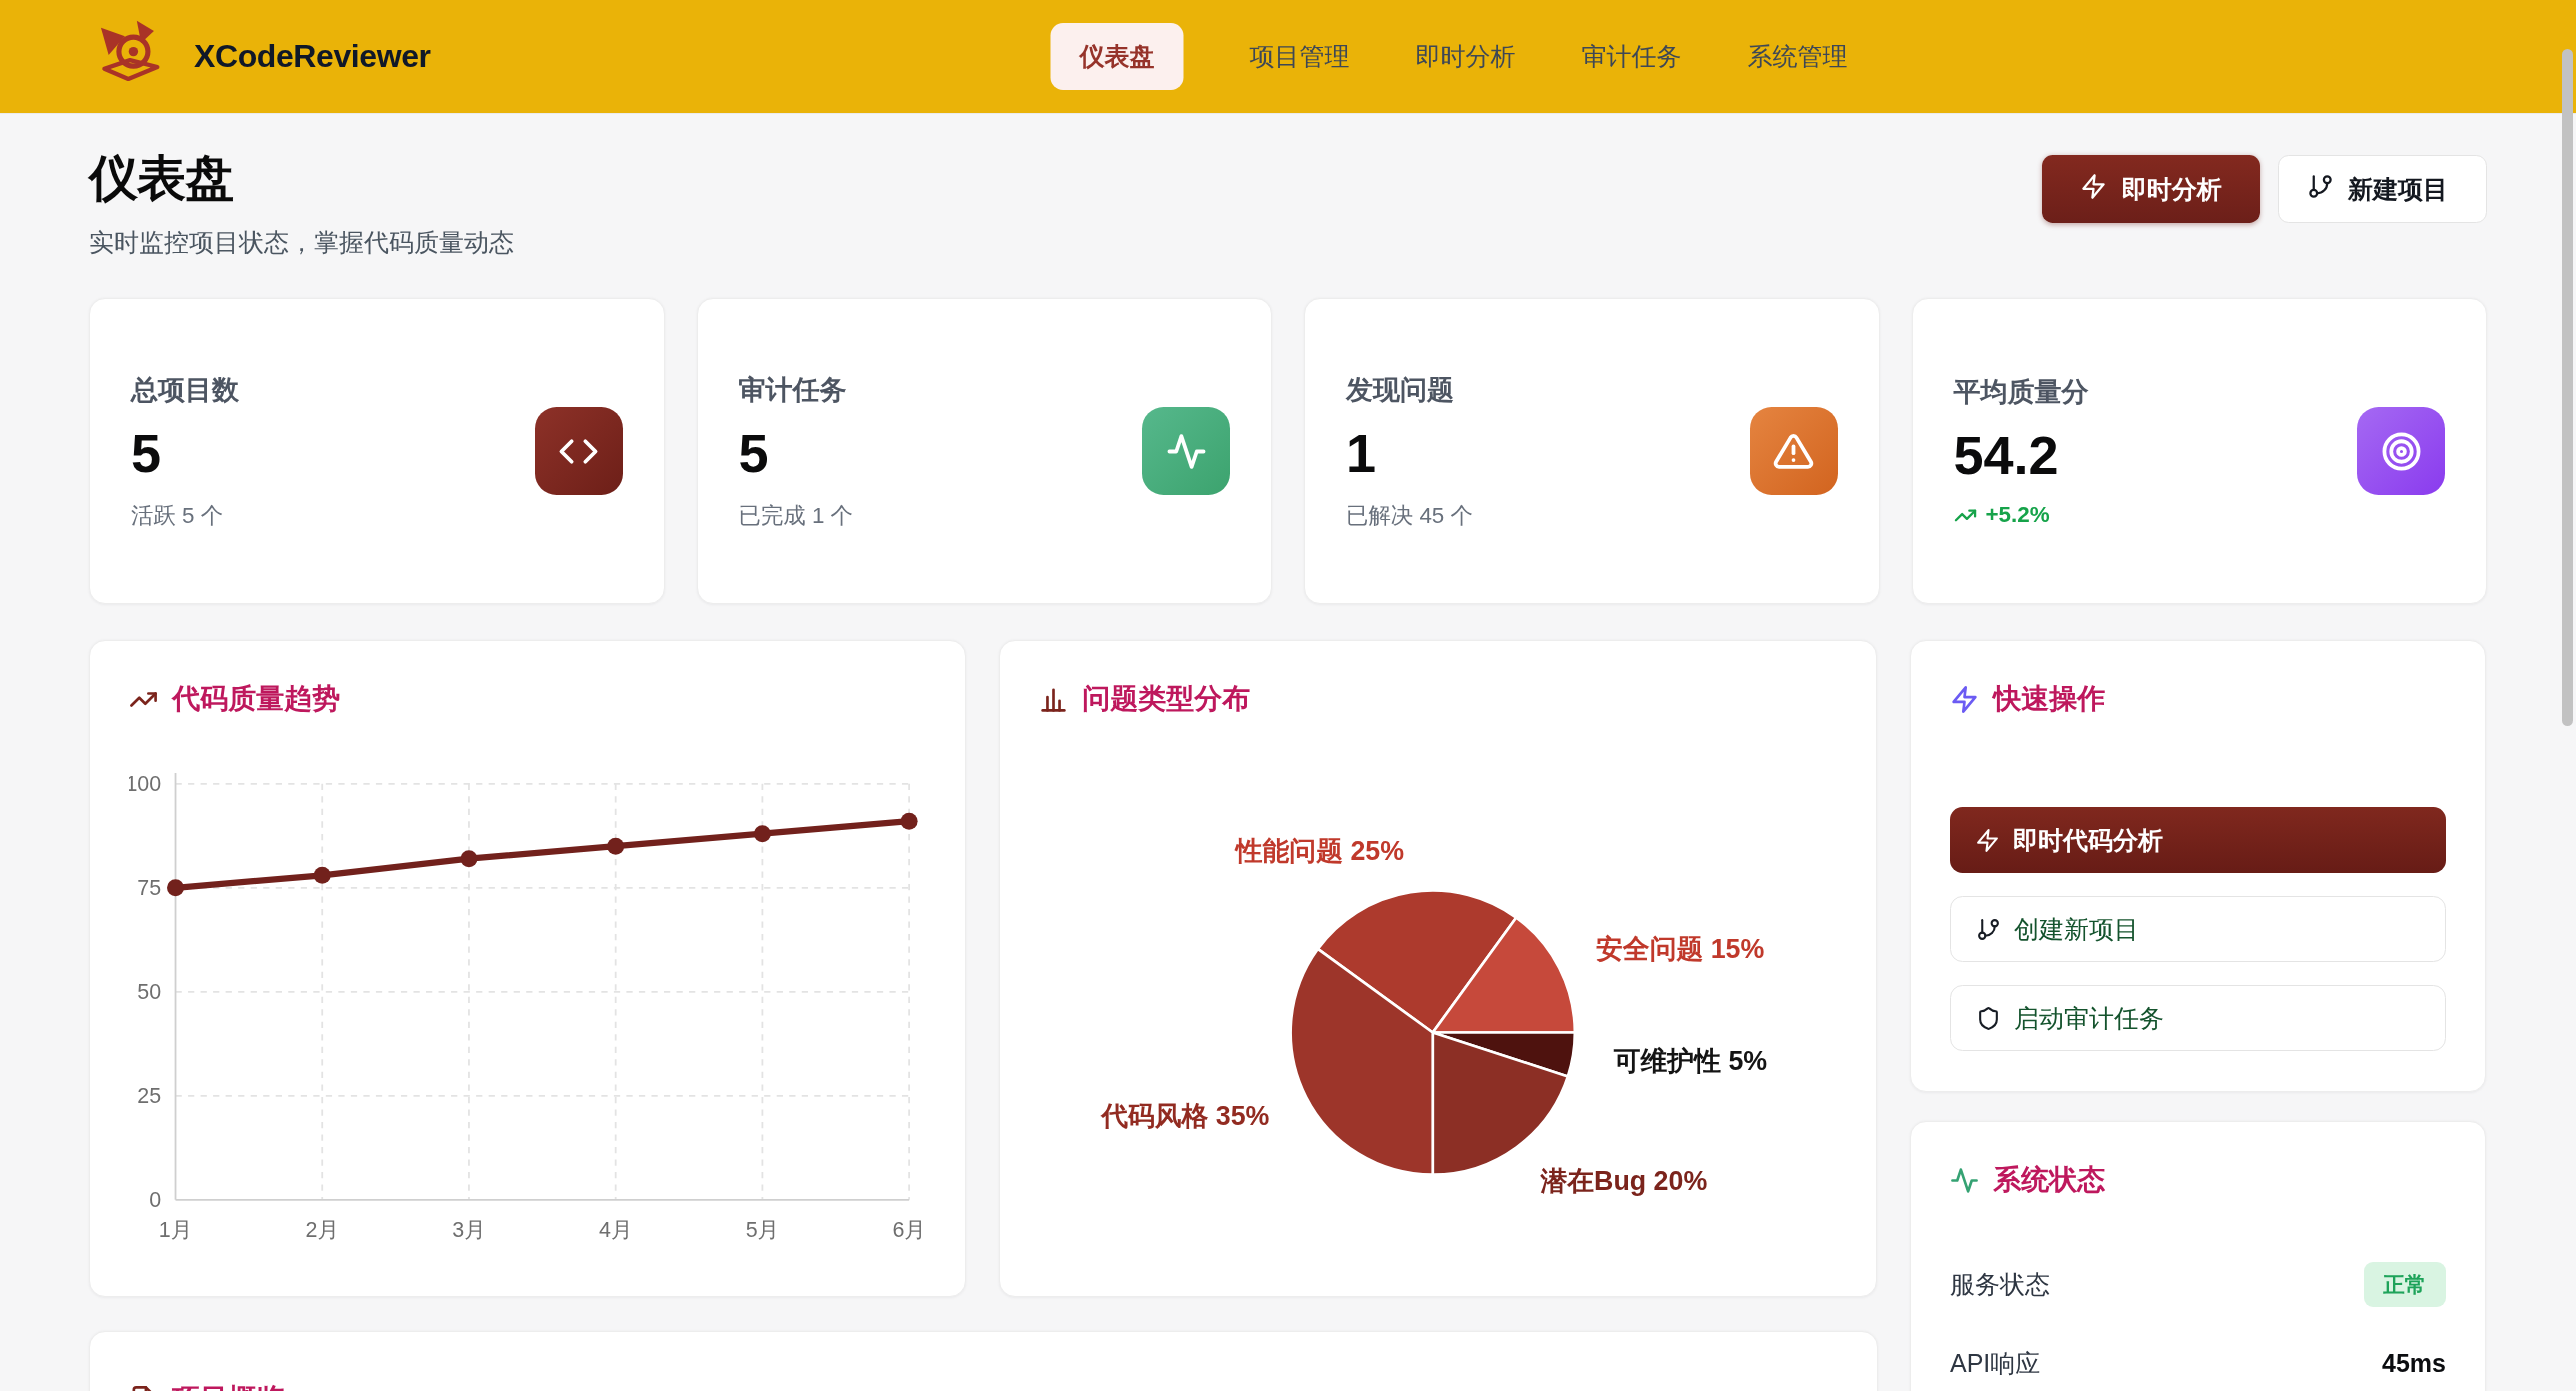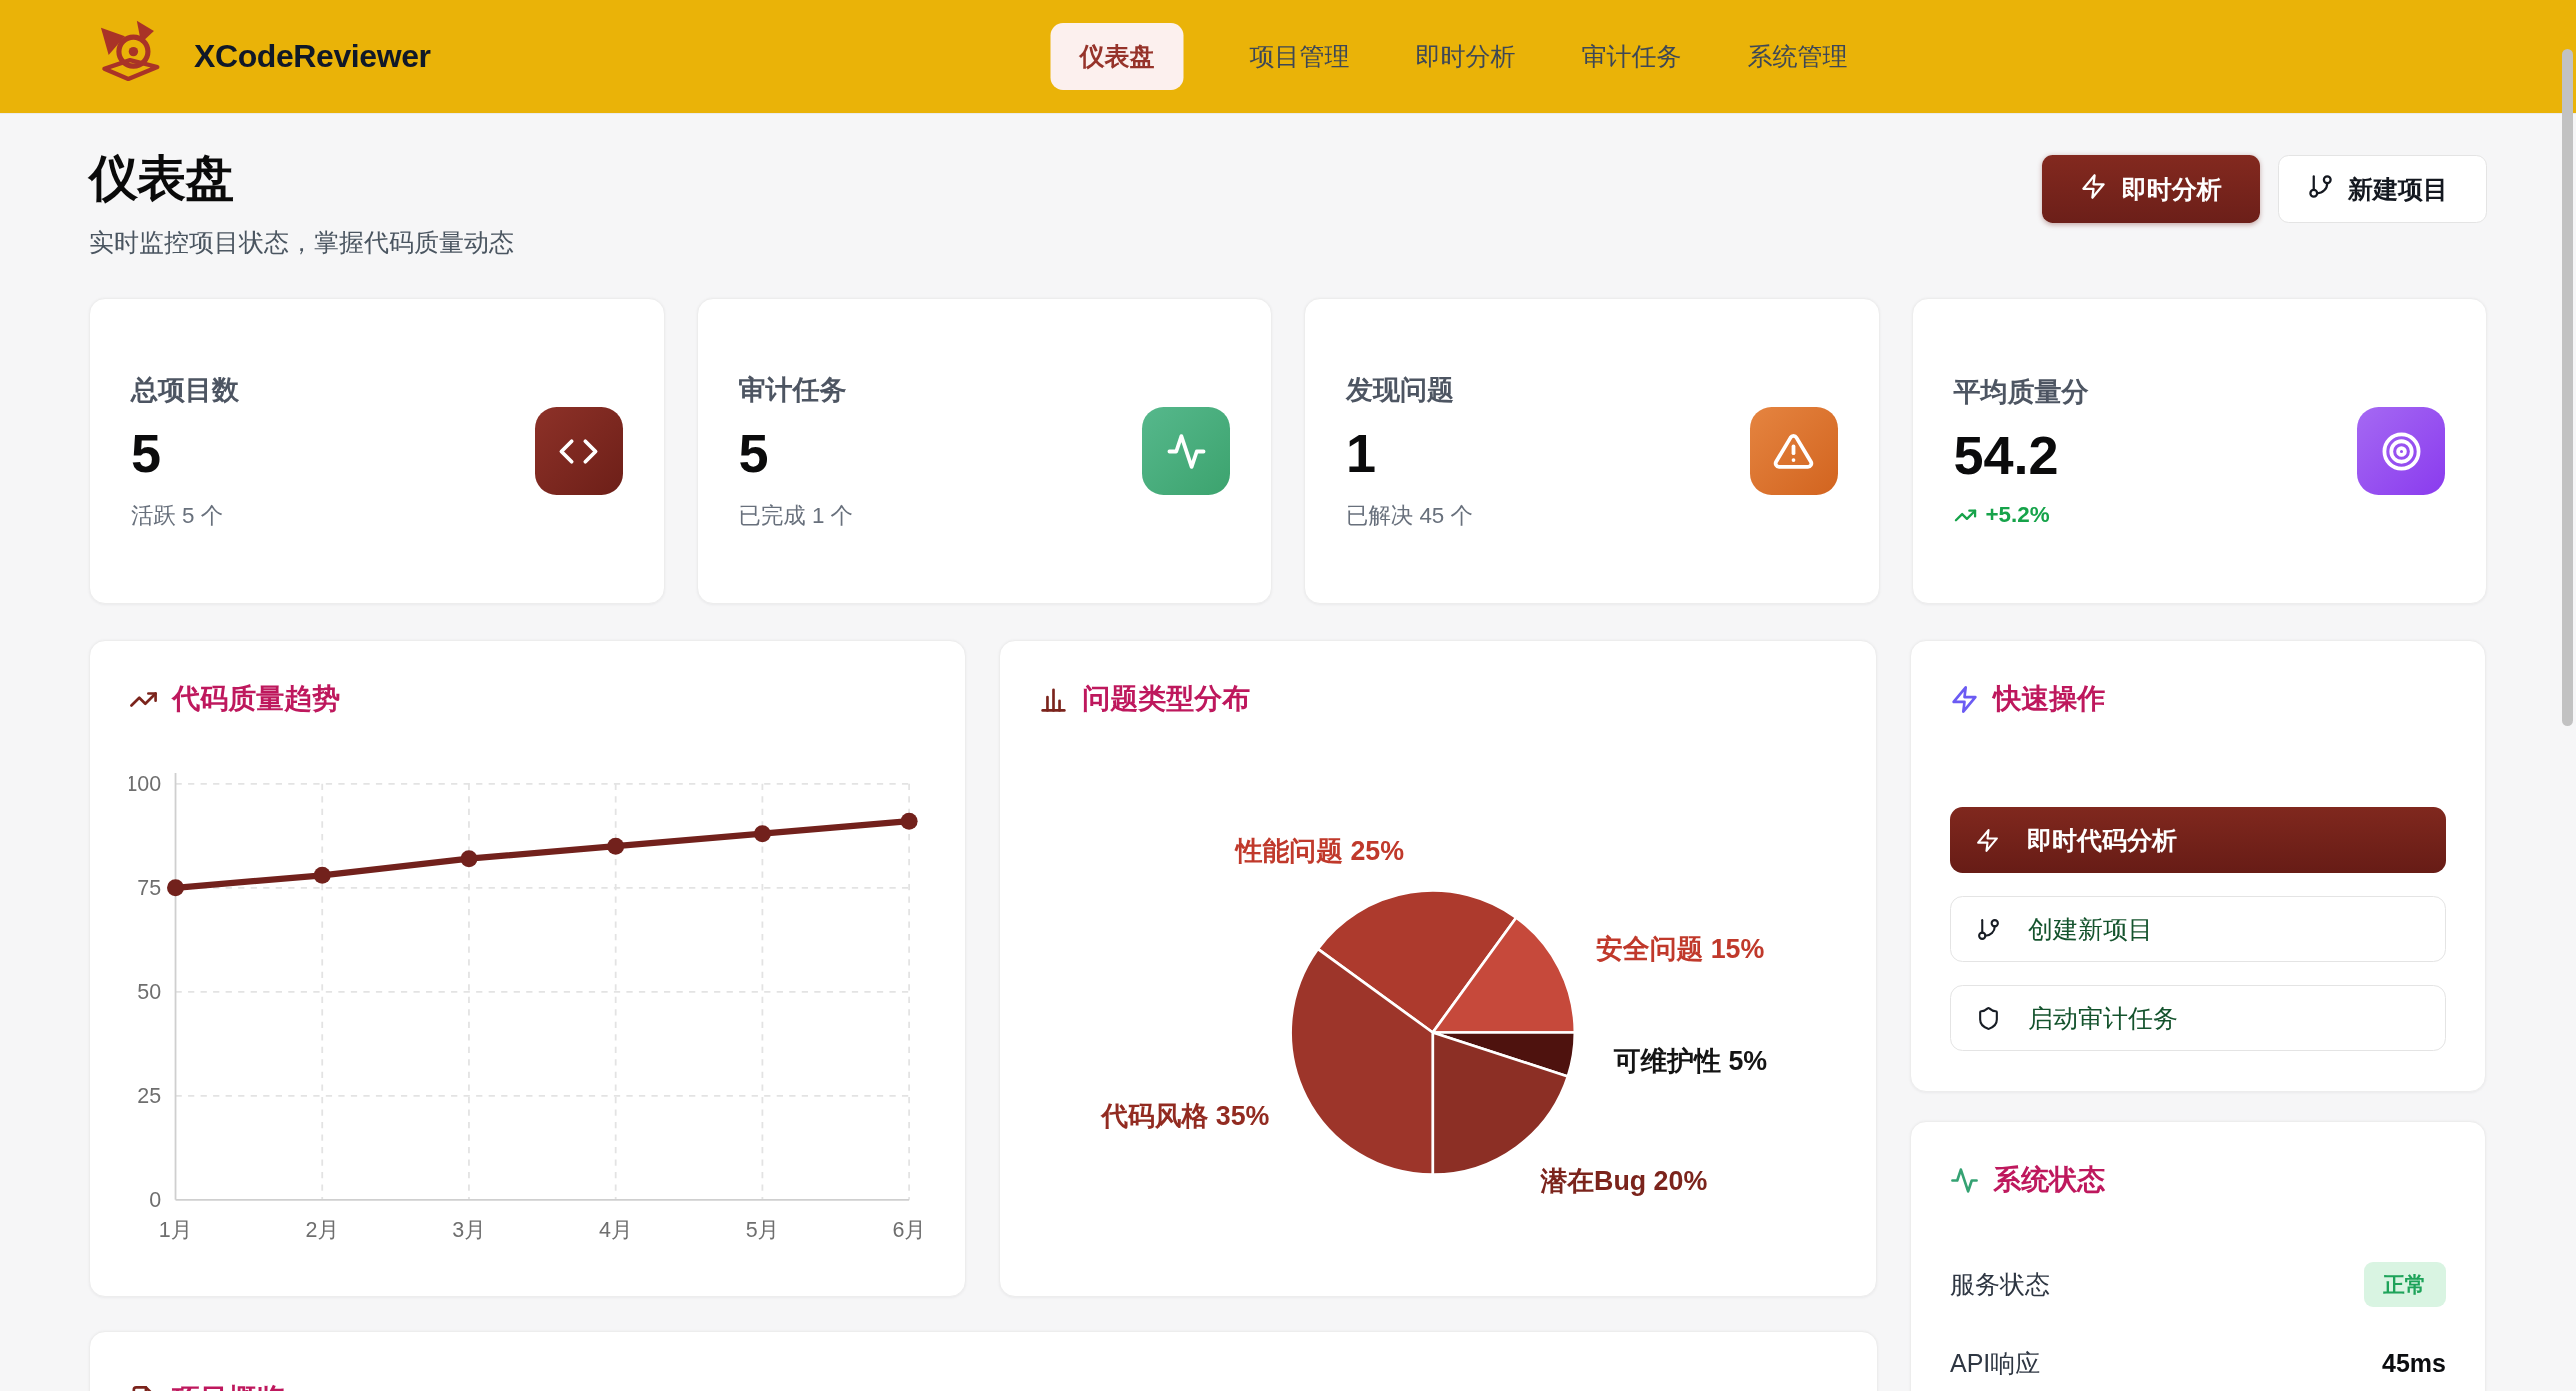--- a/index.html
+++ b/index.html
@@ -56,21 +56,21 @@
   .card-title { display:flex; align-items:center; gap:14.3px; font-size:28px; font-weight:700; color:#be185d; position:relative; z-index:2; }
   .title-icon-red { color:#7b241c; }
   .title-icon-violet { color:#6b5bf3; }
   .title-icon-green { color:#35a273; }
   .line-chart-svg { margin-top:30px; display:block; }
   .pie-svg { position:absolute; left:0; top:0; z-index:1; }
   
   .right-col { height:657px; display:flex; flex-direction:column; gap:29px; }
   .qa-card { height:452px; padding:39px; flex:none; }
   .qa-buttons { margin-top:89px; display:flex; flex-direction:column; gap:23px; }
-  .qa-btn { height:66px; border-radius:12.5px; display:flex; align-items:center; gap:27px;
+  .qa-btn { height:66px; border-radius:12.5px; display:flex; align-items:center; gap:13px;
             padding:0 25px; font-size:25px; cursor:pointer; border:none; }
   .qa-primary { background:linear-gradient(180deg,#80281e,#671c16); color:#fff; font-weight:600; }
   .qa-default { background:#fff; border:1.3px solid #e4e4e4; color:#14532d; font-weight:400; }
   .status-card { height:304px; padding:39px; flex:none; }
   .status-rows { margin-top:63px; display:flex; flex-direction:column; gap:40px; }
   .status-row { display:flex; justify-content:space-between; align-items:center; font-size:25px; color:#2e3642; }
   .badge-ok { background:#d9f4e2; color:#1ea35a; font-size:21.5px; font-weight:600; padding:8px 19.7px; border-radius:9px; }
   .status-strong { font-weight:700; color:#0b0d10; }
   
   .overview-card { margin-top:34px; width:1789px; height:152px; padding:48px 39px; }

